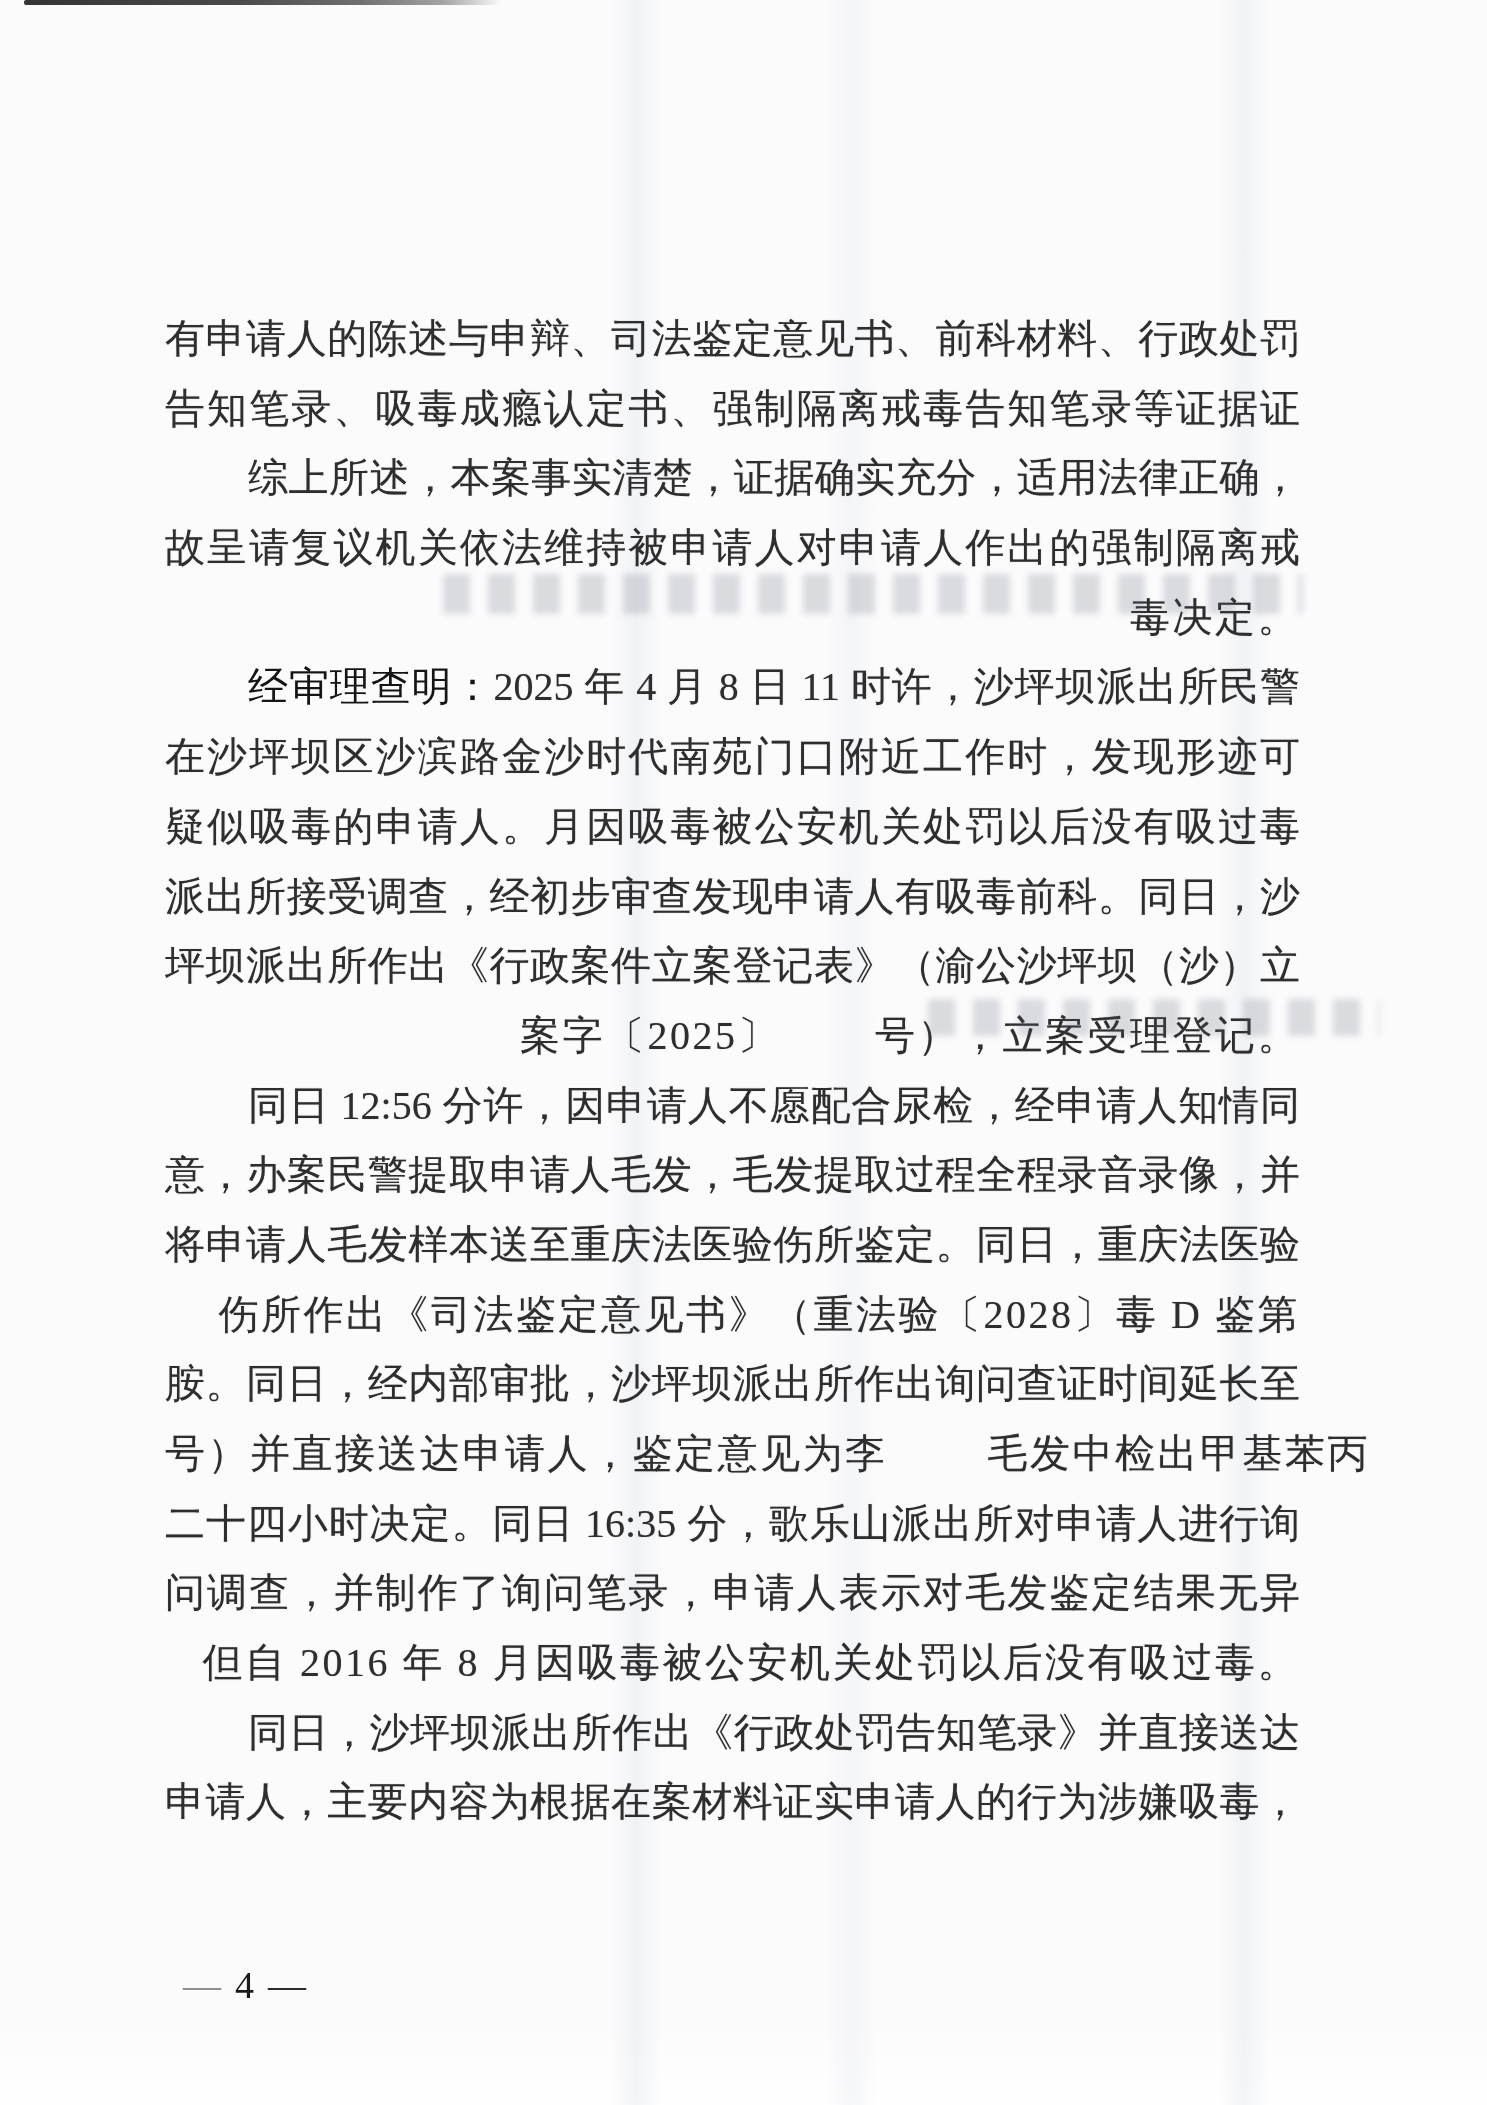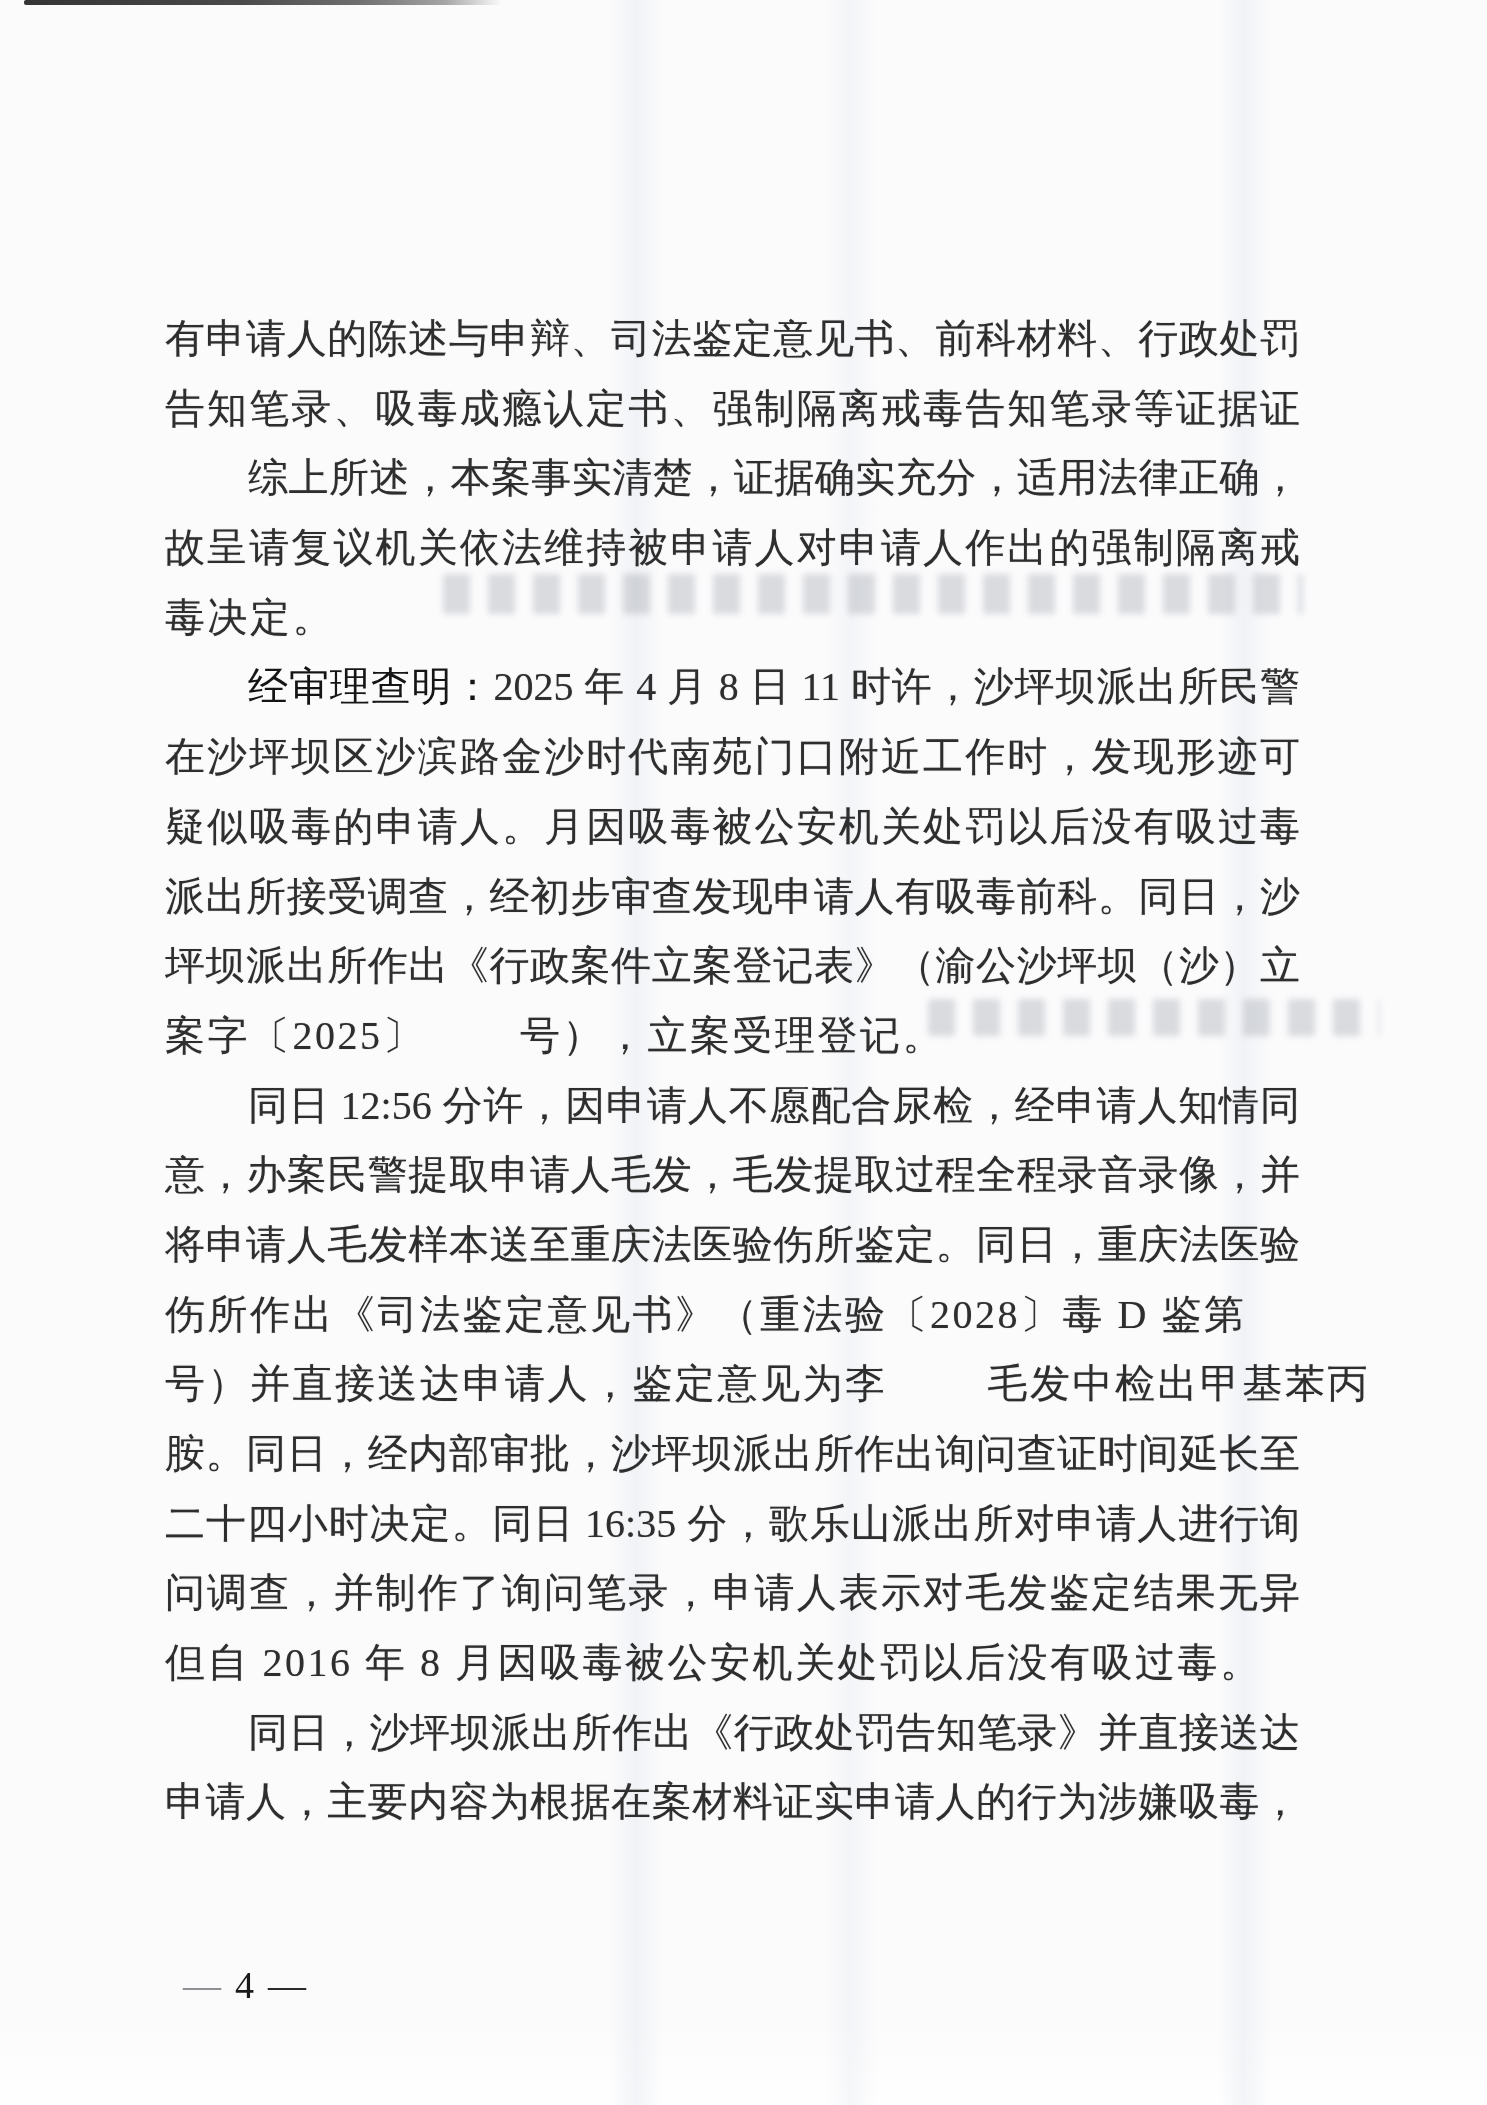--- a/index.html
+++ b/index.html
@@ -31,20 +31,21 @@
     width: 1135px;
     color: #2e2e2e;
     font-size: 40px;
     text-shadow: 0 0 1px rgba(70,70,70,0.45);
   }
   .line {
     height: 69.7px;
     line-height: 69.7px;
     white-space: nowrap;
     letter-spacing: 2.5px;
+    text-align: right;
   }
   .line.j {
     white-space: normal;
     letter-spacing: 0;
     text-align: justify;
     text-align-last: justify;
     overflow: hidden;
   }
   .line.ind { padding-left: 83px; }
   .line .b {
@@ -94,22 +95,22 @@
       <div class="line ind j"><span class="b">经审理查明：</span><span class="">2025 年 4 月 8 日 11 时许，沙坪坝派出所民警</span></div>
       <div class="line j"><span class="">在沙坪坝区沙滨路金沙时代南苑门口附近工作时，发现形迹可疑、</span></div>
       <div class="line j"><span class="">疑似吸毒的申请人。月因吸毒被公安机关处罚以后没有吸过毒</span></div>
       <div class="line j"><span class="">派出所接受调查，经初步审查发现申请人有吸毒前科。同日，沙</span></div>
       <div class="line j"><span class="">坪坝派出所作出《行政案件立案登记表》（渝公沙坪坝（沙）立</span></div>
       <div class="line"><span class="">案字〔2025〕</span><span class="gap" style="width: 95px;"></span><span class="">号），立案受理登记。</span></div>
       <div class="line ind j"><span class="">同日 12:56 分许，因申请人不愿配合尿检，经申请人知情同</span></div>
       <div class="line j"><span class="">意，办案民警提取申请人毛发，毛发提取过程全程录音录像，并</span></div>
       <div class="line j"><span class="">将申请人毛发样本送至重庆法医验伤所鉴定。同日，重庆法医验</span></div>
       <div class="line"><span class="">伤所作出《司法鉴定意见书》（重法验〔2028〕毒 D 鉴第</span></div>
+      <div class="line j"><span class="">胺。同日，经内部审批，沙坪坝派出所作出询问查证时间延长至</span></div>
       <div class="line"><span class="">号）并直接送达申请人，鉴定意见为李</span><span class="gap" style="width: 100px;"></span><span class="">毛发中检出甲基苯丙</span></div>
-      <div class="line j"><span class="">胺。同日，经内部审批，沙坪坝派出所作出询问查证时间延长至</span></div>
       <div class="line j"><span class="">二十四小时决定。同日 16:35 分，歌乐山派出所对申请人进行询</span></div>
       <div class="line j"><span class="">问调查，并制作了询问笔录，申请人表示对毛发鉴定结果无异议，</span></div>
       <div class="line"><span class="">但自 2016 年 8 月因吸毒被公安机关处罚以后没有吸过毒。</span></div>
       <div class="line ind j"><span class="">同日，沙坪坝派出所作出《行政处罚告知笔录》并直接送达</span></div>
       <div class="line j"><span class="">申请人，主要内容为根据在案材料证实申请人的行为涉嫌吸毒，</span></div>
     </div>
 
   <div class="ghost ghost-1"></div>
   <div class="ghost ghost-2"></div>
 

